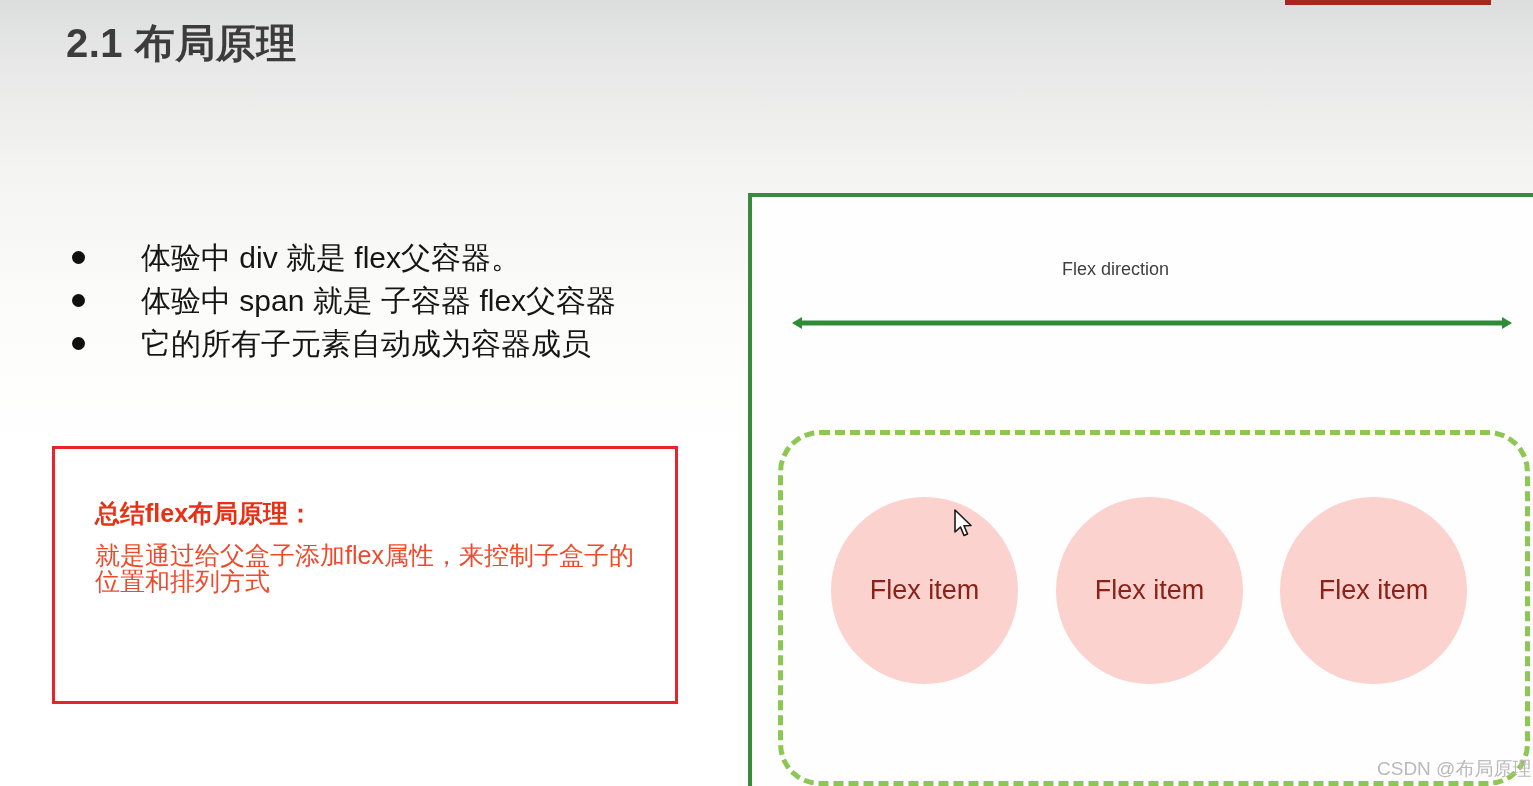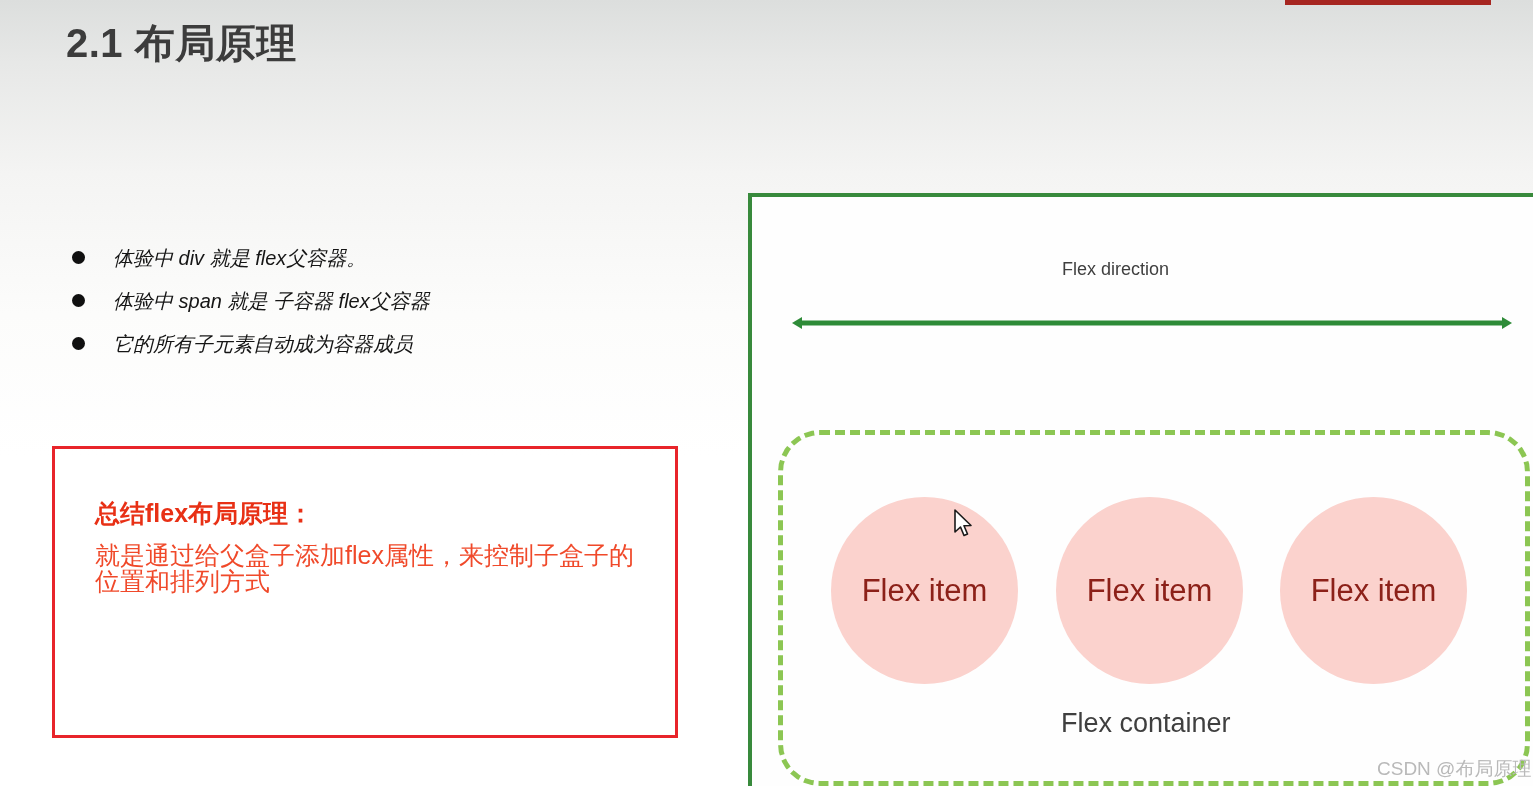--- a/index.html
+++ b/index.html
@@ -71,35 +71,34 @@
   .bullet-dot {
     width: 13px;
     height: 13px;
     border-radius: 50%;
     background: #101010;
     margin-top: 13px;
     margin-right: 0px;
     flex: 0 0 13px;
   }
   .bullet-text {
-    margin-left: 28px;
-    font-size: 20px;
+    margin-left: 56px;
+    font-size: 30px;
     line-height: 40px;
     color: #151515;
     white-space: nowrap;
-    font-style: italic;
   }
 
   
   #summary-box {
     position: absolute;
     left: 52px;
     top: 446px;
     width: 626px;
-    height: 292px;
+    height: 258px;
     border: 3px solid #e8242a;
     box-sizing: border-box;
     background: transparent;
   }
   #summary-title {
     position: absolute;
     left: 40px;
     top: 48px;
     font-size: 25px;
     font-weight: bold;
@@ -162,21 +161,21 @@
     position: absolute;
     top: 497px;
     width: 187px;
     height: 187px;
     border-radius: 50%;
     background: #fbd2cd;
     display: flex;
     align-items: center;
     justify-content: center;
     color: #8c2119;
-    font-size: 31px;
+    font-size: 27px;
   }
   #flex-item-0 { left: 831px; }
   #flex-item-1 { left: 1056px; }
   #flex-item-2 { left: 1280px; }
 
   #flex-container-label {
     position: absolute;
     left: 1061px;
     top: 708px;
     font-size: 27px;
@@ -255,21 +254,20 @@
   <div id="flex-item-0" class="flex-item-circle">
     <span>Flex item</span>
   </div>
   <div id="flex-item-1" class="flex-item-circle">
     <span>Flex item</span>
   </div>
   <div id="flex-item-2" class="flex-item-circle">
     <span>Flex item</span>
   </div>
 
-  <div id="flex-container-label">Flex container</div>
 
   <div id="watermark">CSDN @布局原理</div>
 
   <svg id="mouse-cursor" viewBox="0 0 22 32" xmlns="http://www.w3.org/2000/svg">
     <path d="M2,1 L2,23 L7.5,18 L11,26.5 L14.5,25 L11,16.8 L18,16.5 z" fill="#ffffff" stroke="#1a1a1a" stroke-width="1.6" stroke-linejoin="round"></path>
   </svg>
 
 </div>
 
 </body></html>

